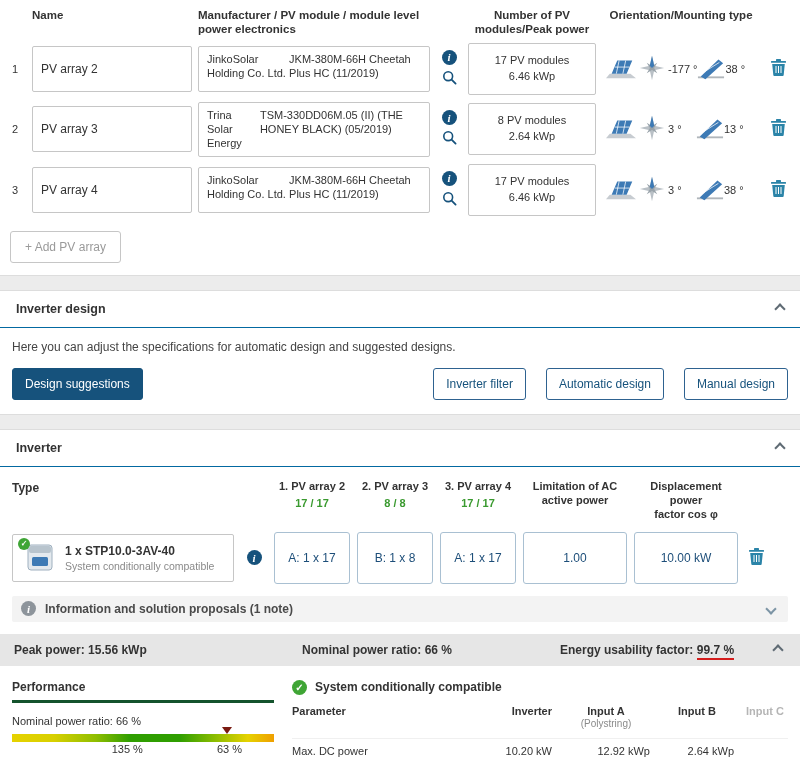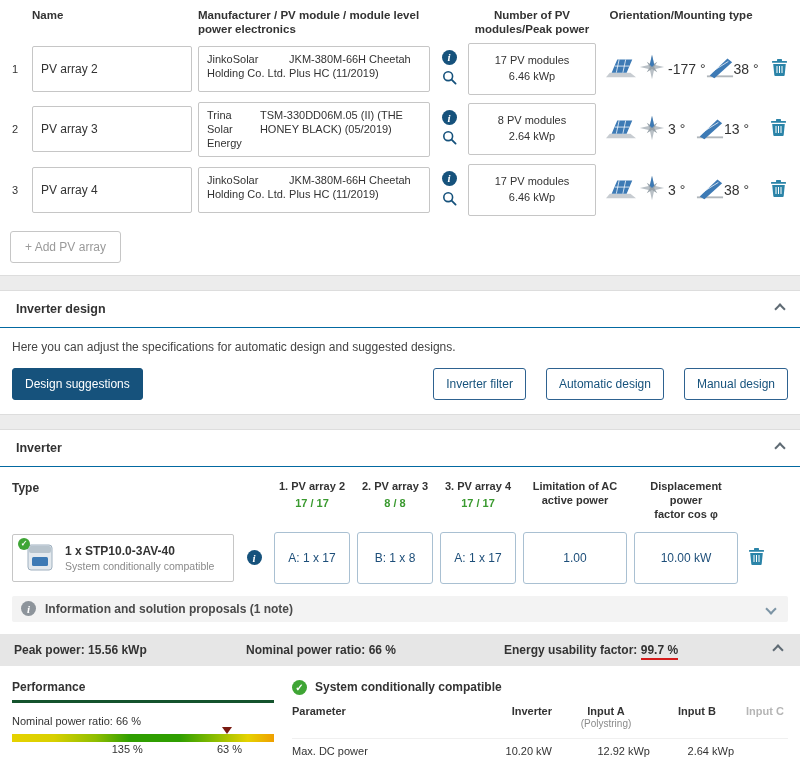--- a/index.html
+++ b/index.html
@@ -15,21 +15,21 @@
 .th.center{text-align:center}
 .pv-row{margin-bottom:7px}
 .row-idx{font-size:11px;padding-left:2px}
 .box{border:1px solid #c6c6c6;border-radius:2px;background:#fff}
 .name-box{height:46px;display:flex;align-items:center;padding:0 8px}
 .mfr-box{min-height:46px;display:flex;flex-direction:row;justify-content:center;padding:5px 8px;font-size:11px;line-height:1.3}
 .icon-stack{display:flex;flex-direction:column;align-items:center;gap:5px}
 .info-icon{width:15px;height:15px;border-radius:50%;background:#16527c;color:#fff;display:inline-flex;align-items:center;justify-content:center;font:italic bold 11px "Liberation Serif",serif;flex:0 0 auto}
 .info-icon.gray{background:#8d949b}
 .modules-box{height:52px;display:flex;flex-direction:column;align-items:center;justify-content:center;font-size:11px;line-height:1.45}
-.orient{display:flex;align-items:center;padding-left:4px;font-size:14px;white-space:nowrap}
+.orient{display:flex;align-items:center;padding-left:4px;font-size:11px;white-space:nowrap}
 .orient .deg{min-width:28px}
 .trash-cell{display:flex;justify-content:center}
 .add-btn{margin-top:8px;background:#fff;border:1px solid #c6c6c6;border-radius:3px;color:#9a9a9a;font-size:12px;padding:8px 14px}
 
 
 .sec-head{display:flex;justify-content:space-between;align-items:center;padding:11px 16px;border-bottom:1px solid #0369a1}
 .sec-title{font-weight:bold;font-size:12.5px}
 .chev{display:inline-block;width:8px;height:8px;border-right:2px solid #5f6b74;border-bottom:2px solid #5f6b74}
 .chev.up{transform:rotate(-135deg)}
 .chev.down{transform:rotate(45deg)}
@@ -52,21 +52,21 @@
 .badge{position:absolute;top:-5px;left:-7px}
 .check{width:15px;height:15px;border-radius:50%;background:#3fa535;color:#fff;display:inline-flex;align-items:center;justify-content:center;font-size:10px;font-weight:bold;flex:0 0 auto}
 .check.sm{width:12px;height:12px;font-size:8px}
 .type-name{font-weight:bold;font-size:12px}
 .type-status{font-size:10.5px;color:#8a8a8a;margin-top:2px}
 .icon-cell{display:flex;justify-content:center}
 .inp-box{border:1px solid #a9c0d2;border-radius:3px;height:52px;display:flex;align-items:center;justify-content:center;color:#1d4e79;font-size:12px;background:#fff}
 .note-band{margin:12px 12px 0;background:#f3f3f3;border-radius:2px;height:26px;display:flex;align-items:center;gap:9px;padding:0 9px;font-size:12px;font-weight:bold;color:#4a4a4a}
 .note-band .chev{margin-left:auto;border-color:#7c94a5;margin-right:4px}
 .sum-band{margin-top:12px;background:#e6e6e6;height:32px;display:flex;align-items:center;padding:0 14px;font-weight:bold;font-size:12px}
-.sum-peak{width:232px}
+.sum-peak{width:288px}
 .sum-npr{width:258px}
 .euf-val{border-bottom:2px solid #d41c1c;padding-bottom:1px}
 .sum-band .chev{margin-left:auto;margin-right:4px}
 
 
 .details{display:flex;gap:18px;padding:14px 12px 16px}
 .perf{width:262px;flex:0 0 auto}
 .panel-title{font-weight:bold;font-size:12px;padding-bottom:6px;border-bottom:3px solid #14532d;margin-bottom:12px}
 .bar-label{font-size:11px;margin-bottom:0}
 .bar-wrap{position:relative;height:16px}

